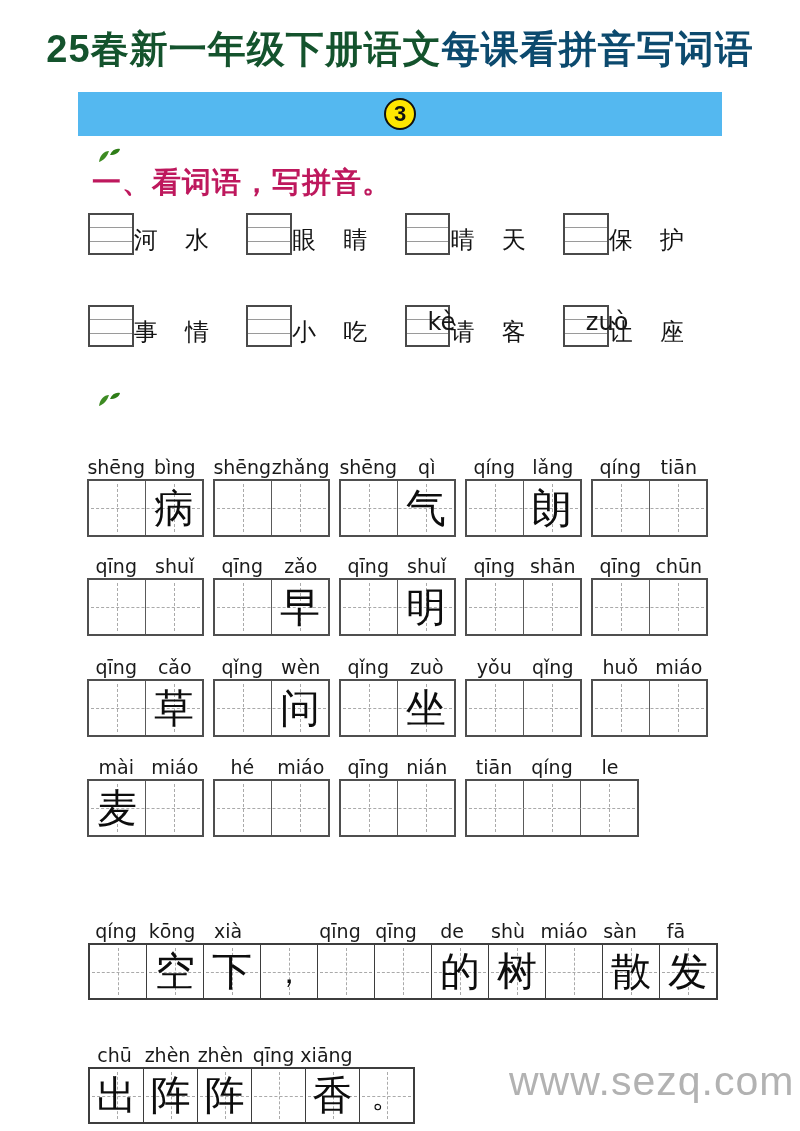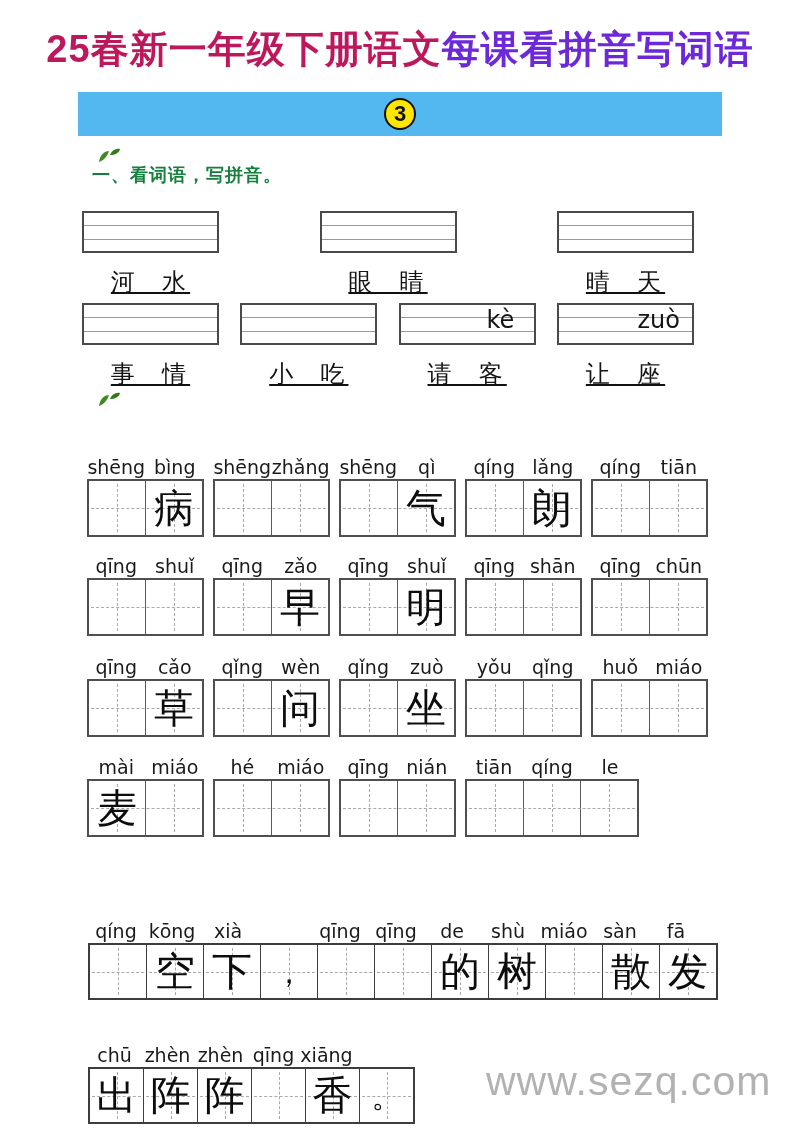--- a/index.html
+++ b/index.html
@@ -6,42 +6,42 @@
   .page{
     position:relative;width:800px;height:1131px;margin:0 auto;
     background:#ffffff;overflow:hidden;
     font-family:"Liberation Sans",sans-serif;color:#111;
   }
   
   .title{
     position:absolute;top:24px;left:0;width:100%;text-align:center;
     font-weight:bold;font-size:38px;letter-spacing:1px;white-space:nowrap;
   }
-  .t-black{color:#be185d;}
-  .t-red{color:#6d28d9;}
+  .t-black{color:#14532d;}
+  .t-red{color:#0c4a6e;}
   
   .banner{
     position:absolute;top:92px;left:78px;width:644px;height:44px;
     background:#54b8f0;display:flex;align-items:center;justify-content:center;gap:24px;
   }
   .lesson-num{
     width:32px;height:32px;border-radius:50%;background:#ffe600;border:2px solid #111;
     display:flex;align-items:center;justify-content:center;
     font-weight:bold;font-size:22px;color:#111;box-sizing:border-box;
   }
   .lesson-title{color:#fff;font-weight:bold;font-size:29px;letter-spacing:6px;}
   
   .sec-head{
-    position:absolute;left:92px;font-size:18px;font-weight:bold;color:#15803d;
+    position:absolute;left:92px;font-size:29px;font-weight:bold;color:#be185d;
     letter-spacing:1px;
   }
   .leaf{position:absolute;left:4px;top:-16px;width:26px;height:16px;}
   
   .s1-row{position:absolute;left:88px;width:600px;display:flex;justify-content:space-between;}
-  .s1-item{width:125px;display:flex;flex-direction:column;align-items:center;text-decoration:underline;}
+  .s1-item{width:125px;display:flex;flex-direction:row;align-items:center;}
   .fl-box{position:relative;width:137px;height:42px;border:2px solid #4a4a4a;box-sizing:border-box;background:#fff;}
   .fl-line{position:absolute;left:0;right:0;height:0;border-top:1.5px solid #9a9a9a;}
   .fl-answer{
     position:absolute;left:50%;width:50%;top:1px;text-align:center;
     font-family:"DejaVu Sans",sans-serif;font-size:24px;color:#151515;line-height:28px;
   }
   .word-label{
     margin-top:13px;font-family:"DejaVu Serif","Liberation Serif",serif;
     font-size:24px;color:#141414;white-space:pre;letter-spacing:4px;
   }
@@ -73,21 +73,21 @@
   .strip{display:flex;border:2px solid #3d3d3d;background:#fff;}
   .scell{position:relative;height:53px;border-left:1.5px solid #3d3d3d;}
   .scell:first-child{border-left:none;}
   .scell::before{content:'';position:absolute;top:3px;bottom:3px;left:50%;border-left:1.5px dashed #aaa;}
   .scell::after{content:'';position:absolute;left:2px;right:2px;top:50%;border-top:1.5px dashed #aaa;}
   .l1 .scell,.l1 .s3-pin span{width:56px;}
   .l2 .scell,.l2 .s3-pin span{width:53px;}
   .punct{font-size:30px;align-items:flex-end;justify-content:center;padding-bottom:4px;box-sizing:border-box;}
   
   .watermark{
-    position:absolute;top:1058px;left:486px;
+    position:absolute;top:1058px;left:509px;
     font-family:"Liberation Sans",sans-serif;font-size:41px;color:#b2b2b2;
     letter-spacing:1px;
   }
 </style>
 </head>
 <body>
 
 <div class="page">
 
   <div class="title">
@@ -119,20 +119,27 @@
           <div class="fl-line" style="top: 26px;"></div>
         </div>
         <div class="word-label">眼  睛</div>
       </div>
       <div class="s1-item">
         <div class="fl-box">
           <div class="fl-line" style="top: 12px;"></div>
           <div class="fl-line" style="top: 26px;"></div>
         </div>
         <div class="word-label">晴  天</div>
+      </div>
+      <div class="s1-item">
+        <div class="fl-box">
+          <div class="fl-line" style="top: 12px;"></div>
+          <div class="fl-line" style="top: 26px;"></div>
+        </div>
+        <div class="word-label">保  护</div>
       </div>
     </div>
   <div class="s1-row" id="s1r1" style="top:303px">
       <div class="s1-item">
         <div class="fl-box">
           <div class="fl-line" style="top: 12px;"></div>
           <div class="fl-line" style="top: 26px;"></div>
         </div>
         <div class="word-label">事  情</div>
       </div>

